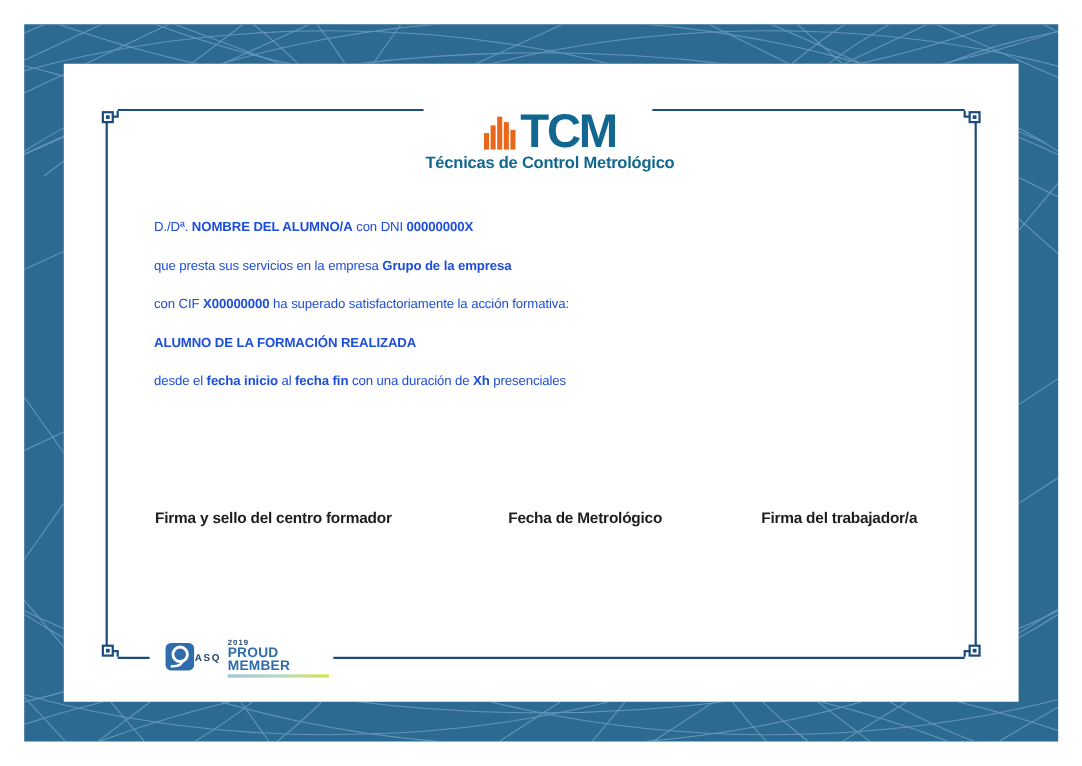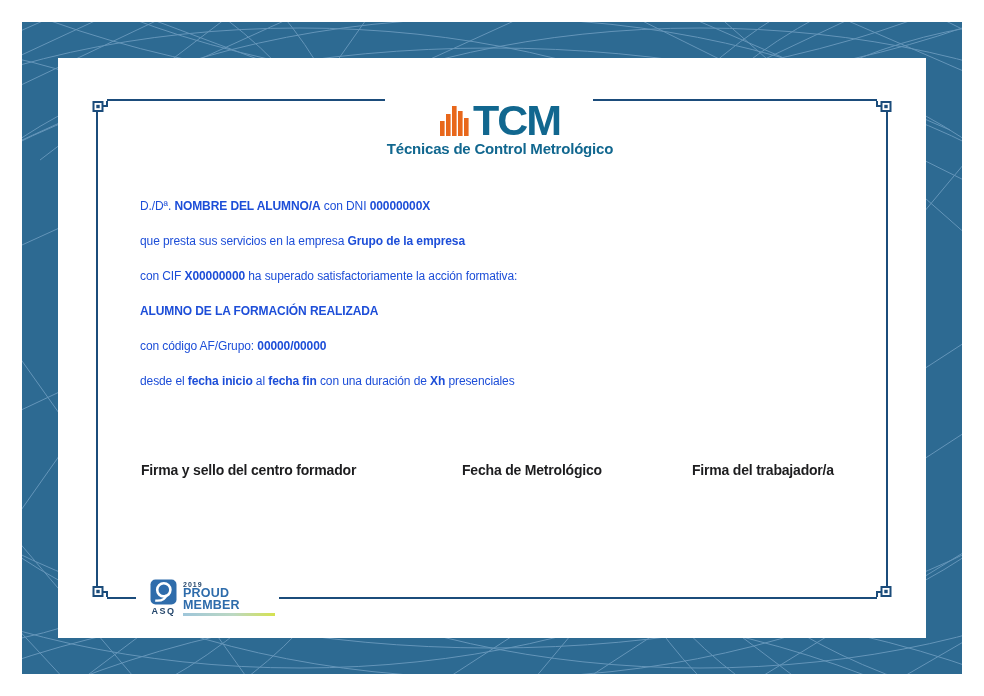--- a/index.html
+++ b/index.html
@@ -19,21 +19,21 @@
   .content b{font-weight:bold;}
 
   
   .sign{position:absolute;top:462px;font-size:14px;font-weight:bold;color:#1d1d1f;white-space:nowrap;letter-spacing:-0.2px;}
   .sign.left{left:141px;}
   .sign.center{left:462px;}
   .sign.right{left:692px;}
 
   
   .asq{position:absolute;left:150px;top:579px;display:flex;gap:6px;background:#ffffff;padding-right:4px;}
-  .asq-mark{display:flex;flex-direction:column;align-items:center;}
+  .asq-mark{display:flex;flex-direction:row;align-items:center;}
   .asq-org{font-size:9px;font-weight:bold;color:#24466b;letter-spacing:1.5px;margin-top:1px;}
   .asq-col{display:flex;flex-direction:column;}
   .asq-year{font-size:7px;font-weight:bold;color:#24466b;letter-spacing:1px;margin-top:2px;}
   .asq-word{font-size:12.5px;font-weight:bold;color:#2e6cab;line-height:11.5px;letter-spacing:0.2px;}
   .asq-grad{width:92px;height:2.5px;margin-top:2px;background:linear-gradient(90deg,#9fc6da 0%,#bcd8c2 55%,#d5e24f 100%);}
 </style>
 </head>
 <body>
 
 <div class="stage">
@@ -116,21 +116,20 @@
       <span class="tcm-word">TCM</span>
     </div>
     <span class="tcm-tag">Técnicas de Control Metrológico</span>
   </div>
 
   <div class="content">
     <p><span>D./Dª. </span><b>NOMBRE DEL ALUMNO/A</b><span> con DNI </span><b>00000000X</b></p>
     <p><span>que presta sus servicios en la empresa </span><b>Grupo de la empresa</b></p>
     <p><span>con CIF </span><b>X00000000</b><span> ha superado satisfactoriamente la acción formativa:</span></p>
     <p><b>ALUMNO DE LA FORMACIÓN REALIZADA</b></p>
-    <p><span>con código AF/Grupo: </span><b>00000/00000</b></p>
     <p><span>desde el </span><b>fecha inicio</b><span> al </span><b>fecha fin</b><span> con una duración de </span><b>Xh</b><span> presenciales</span></p>
   </div>
 
   <span class="sign left">Firma y sello del centro formador</span>
   <span class="sign center">Fecha de Metrológico</span>
   <span class="sign right">Firma del trabajador/a</span>
 
   <div class="asq">
     <div class="asq-mark">
       <svg width="27" height="26" viewBox="0 0 27 26">

